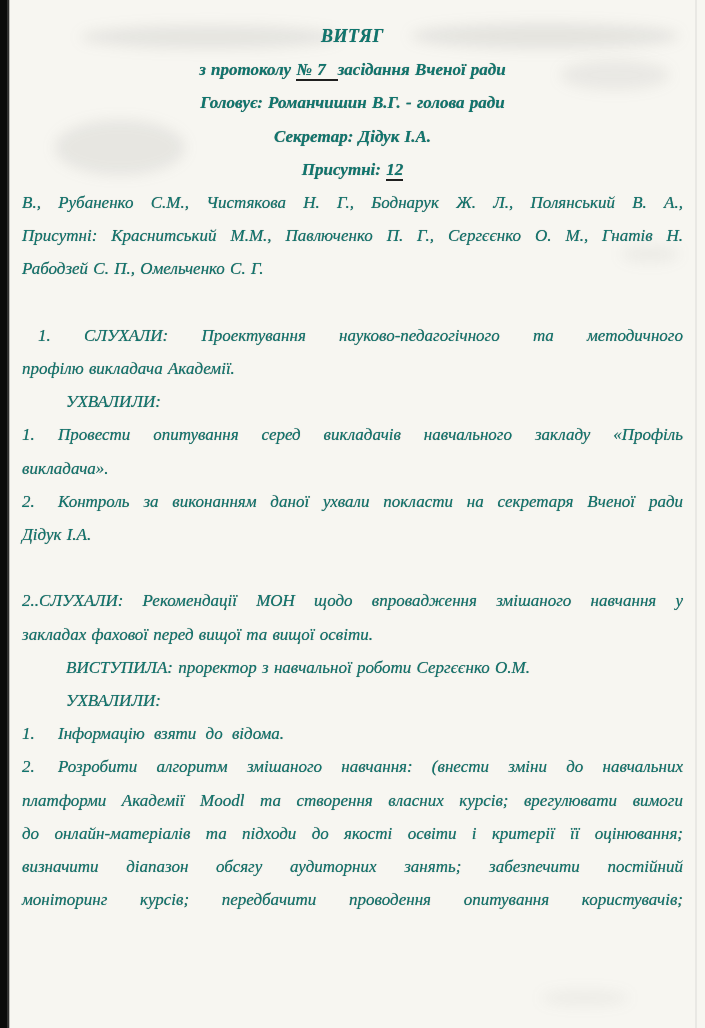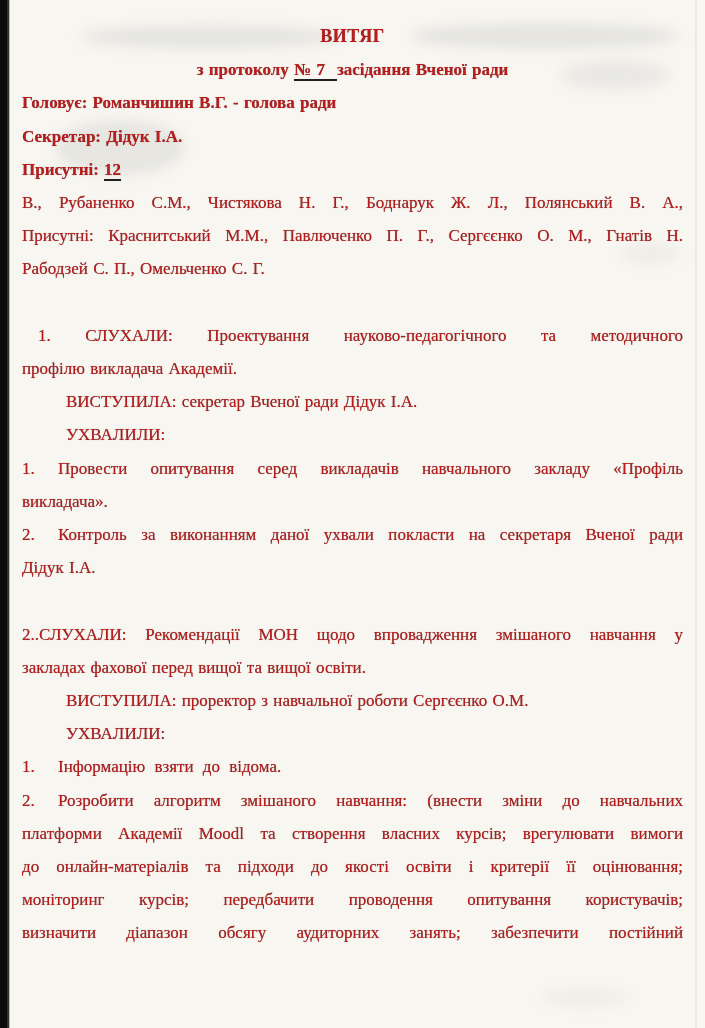--- a/index.html
+++ b/index.html
@@ -3,21 +3,22 @@
 <meta charset="utf-8">
 <style>
   html, body { margin: 0; padding: 0; background: #d9d9d9; }
   .page {
     position: relative;
     width: 705px;
     height: 1028px;
     background: #f7f6f1;
     overflow: hidden;
     font-family: "Liberation Serif", "DejaVu Serif", serif;
-    color: #b91c1c;
+    color: #0f766e;
+    font-style: italic;
   }
   
   .edge-left {
     position: absolute; left: 0; top: 0; width: 11px; height: 100%;
     background: linear-gradient(90deg,
       #0b0b0b 0px, #0b0b0b 7px,
       rgba(15,15,15,0.85) 7px, rgba(15,15,15,0.85) 9px,
       rgba(15,15,15,0.25) 9px, rgba(15,15,15,0.25) 10px,
       transparent 10px);
   }
@@ -37,21 +38,21 @@
 
   .content {
     position: absolute; left: 22px; right: 22px; top: 20px;
     font-size: 17px;
     line-height: 33.2px;
     text-shadow: 0 0 0.7px rgba(30,30,30,0.6);
     word-spacing: 1px;
   }
   .line   { white-space: normal; }
   .center { text-align: center; }
-  .right  { text-align: left; }
+  .right  { text-align: center; }
   .just   { text-align: justify; text-align-last: justify; }
   .bold   { font-weight: 700; }
   .title  { font-size: 18px; letter-spacing: 0.5px; }
   .indent1 { text-indent: 16px; }
   .indent2 { padding-left: 44px; }
   .wide   { word-spacing: 5px; }
   .num    { display: inline-block; width: 36px; }
   .u      { border-bottom: 2px solid #1f1f1f; }
   .u-ext  { padding-right: 12px; }
   .spacer { height: 33.2px; }
@@ -83,38 +84,37 @@
     <div class="line right bold"><span>Присутні: </span><span class="u">12</span></div>
 
     <div class="line just">В., Рубаненко С.М., Чистякова Н. Г., Боднарук Ж. Л., Полянський В. А.,</div>
     <div class="line just">Присутні: Краснитський М.М., Павлюченко П. Г., Сергєєнко О. М., Гнатів Н.</div>
     <div class="line">Рабодзей С. П., Омельченко С. Г.</div>
 
     <div class="spacer"></div>
 
     <div class="line just indent1">1. СЛУХАЛИ: Проектування науково-педагогічного та методичного</div>
     <div class="line">профілю викладача Академії.</div>
-    <div class="line indent2">ВИСТУПИЛА: секретар Вченої ради Дідук І.А.</div>
     <div class="line indent2">УХВАЛИЛИ:</div>
 
     <div class="line just"><span class="num">1.</span><span>Провести опитування серед викладачів навчального закладу «Профіль</span></div>
     <div class="line">викладача».</div>
 
     <div class="line just"><span class="num">2.</span><span>Контроль за виконанням даної ухвали покласти на секретаря Вченої ради</span></div>
     <div class="line">Дідук І.А.</div>
 
     <div class="spacer"></div>
 
     <div class="line just">2..СЛУХАЛИ: Рекомендації МОН щодо впровадження змішаного навчання у</div>
     <div class="line">закладах фахової перед вищої та вищої освіти.</div>
     <div class="line indent2">ВИСТУПИЛА: проректор з навчальної роботи Сергєєнко О.М.</div>
     <div class="line indent2">УХВАЛИЛИ:</div>
 
     <div class="line wide"><span class="num">1.</span><span>Інформацію взяти до відома.</span></div>
 
     <div class="line just"><span class="num">2.</span><span>Розробити алгоритм змішаного навчання: (внести зміни до навчальних</span></div>
     <div class="line just">платформи Академії Moodl та створення власних курсів; врегулювати вимоги</div>
     <div class="line just">до онлайн-матеріалів та підходи до якості освіти і критерії її оцінювання;</div>
+    <div class="line just">визначити діапазон обсягу аудиторних занять; забезпечити постійний</div>
     <div class="line just">моніторинг курсів; передбачити проводення опитування користувачів;</div>
-    <div class="line just">визначити діапазон обсягу аудиторних занять; забезпечити постійний</div>
 
   </div>
 </div>
 
 </body></html>

